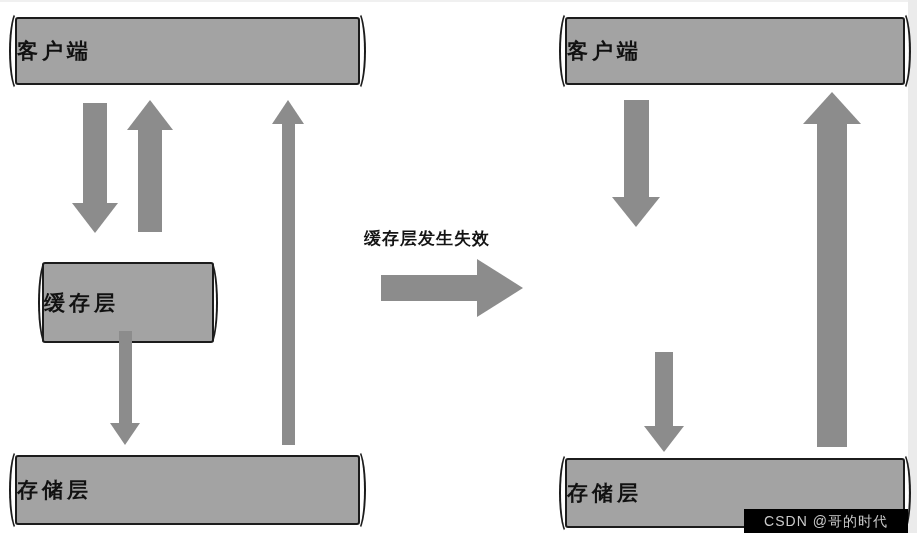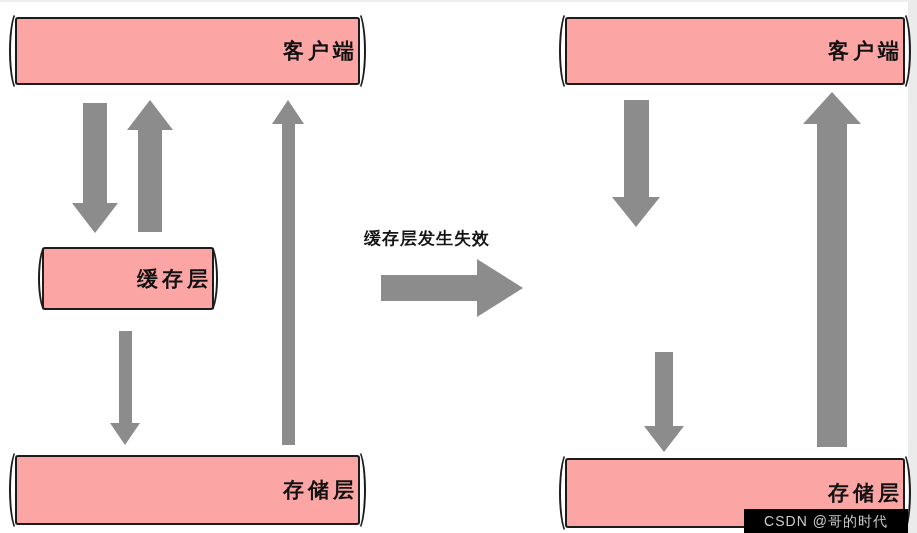--- a/index.html
+++ b/index.html
@@ -18,39 +18,39 @@
     width:917px;height:533px;
     background:var(--background);
     overflow:hidden;
   }
   .top-line{position:absolute;top:0;left:0;right:0;height:2px;background:#f0f0f0;}
   .edge-right{position:absolute;top:0;right:0;width:9px;height:100%;background:#ebebeb;}
 
   
   .box{
     position:absolute;
-    background:#fca5a5;
+    background:#a3a3a3;
     border:2.5px solid var(--outline);
     border-radius:3px;
-    display:flex;align-items:center;justify-content:flex-end;
+    display:flex;align-items:center;justify-content:flex-start;
     font-weight:bold;font-size:21px;letter-spacing:4px;color:#111;
   }
   .box::before{
     content:"";position:absolute;left:-8px;top:-9px;bottom:-9px;width:14px;
     border:2.5px solid transparent;border-left-color:var(--outline);border-radius:50%;
   }
   .box::after{
     content:"";position:absolute;right:-8px;top:-9px;bottom:-9px;width:14px;
     border:2.5px solid transparent;border-right-color:var(--outline);border-radius:50%;
   }
   .box.small::before{left:-6px;top:-6px;bottom:-6px;}
   .box.small::after{right:-6px;top:-6px;bottom:-6px;}
 
   #box-l-client{left:15px;top:17px;width:345px;height:68px;}
-  #box-l-cache{left:42px;top:247px;width:172px;height:63px;padding-left:12px;}
+  #box-l-cache{left:42px;top:262px;width:172px;height:81px;}
   #box-l-storage{left:15px;top:455px;width:345px;height:70px;}
   #box-r-client{left:565px;top:17px;width:340px;height:68px;}
   #box-r-storage{left:565px;top:458px;width:340px;height:70px;}
 
   
   .v-arrow{position:absolute;display:flex;flex-direction:column;align-items:center;}
   .v-arrow .shaft{flex:1;background:var(--arrow);}
   .v-arrow .head{width:0;height:0;border-left-style:solid;border-right-style:solid;
                  border-left-color:transparent;border-right-color:transparent;}
   .v-arrow.down .head{border-top-style:solid;border-top-color:var(--arrow);}

